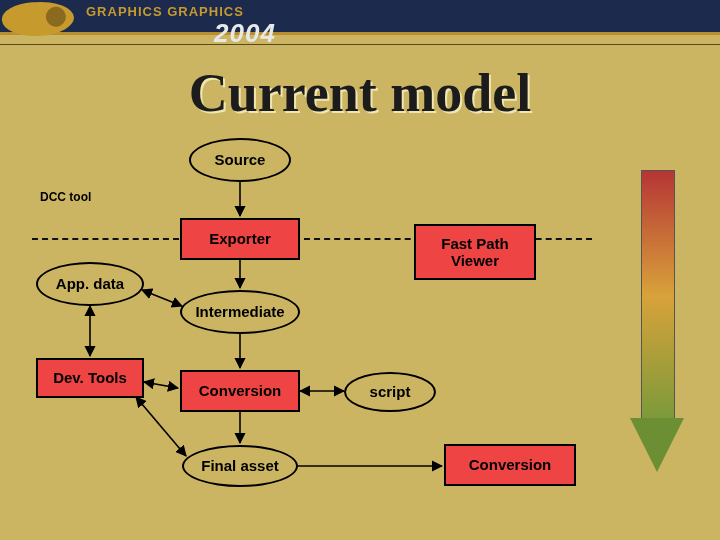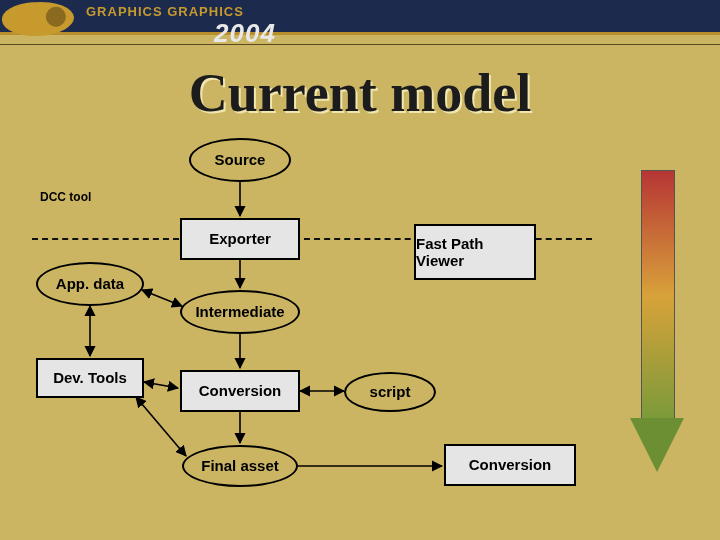--- a/index.html
+++ b/index.html
@@ -12,23 +12,23 @@
 .banner .thinline{position:absolute;left:0;top:44px;width:720px;height:1px;background:#5a4a1e}
 .logo-blob{position:absolute;left:2px;top:2px;width:72px;height:34px;background:#c79a2e;border-radius:50% 60% 55% 60%;transform:rotate(-4deg)}
 .logo-blob::before{content:"";position:absolute;left:44px;top:6px;width:20px;height:20px;border-radius:50%;background:#8a6a1f}
 .conf-name{position:absolute;left:86px;top:4px;color:#c79a2e;font-weight:bold;letter-spacing:1px;font-size:13px}
 .conf-year{position:absolute;left:214px;top:18px;color:#e8e8e8;font-weight:bold;font-style:italic;font-size:26px;letter-spacing:1px}
 
 
 .title{position:absolute;left:0;top:62px;width:720px;text-align:center;font-family:"Comic Sans MS","Comic Sans",cursive;font-size:54px;font-weight:bold;color:#1c1c1c;text-shadow:2px 2px 0 #f0e6b0}
 
 
-.ellipse,.rect{position:absolute;display:flex;align-items:center;justify-content:center;font-weight:bold;font-size:15px;line-height:1.15;color:#000;box-sizing:border-box;}
+.ellipse,.rect{position:absolute;display:flex;align-items:center;justify-content:center;font-weight:bold;font-size:15px;line-height:1.15;color:#000;box-sizing:border-box;text-align:center}
 .ellipse{border:2px solid #000;border-radius:50%;background:#cbb563}
-.rect{border:2px solid #000;background:#e5e5e5}
+.rect{border:2px solid #000;background:#ef4444}
 
 .source      {left:189px;top:138px;width:102px;height:44px}
 .exporter    {left:180px;top:218px;width:120px;height:42px}
 .intermediate{left:180px;top:290px;width:120px;height:44px}
 .conversion  {left:180px;top:370px;width:120px;height:42px}
 .finalasset  {left:182px;top:445px;width:116px;height:42px}
 .appdata     {left:36px; top:262px;width:108px;height:44px}
 .devtools    {left:36px; top:358px;width:108px;height:40px}
 .fastpath    {left:414px;top:224px;width:122px;height:56px}
 .script      {left:344px;top:372px;width:92px; height:40px}

